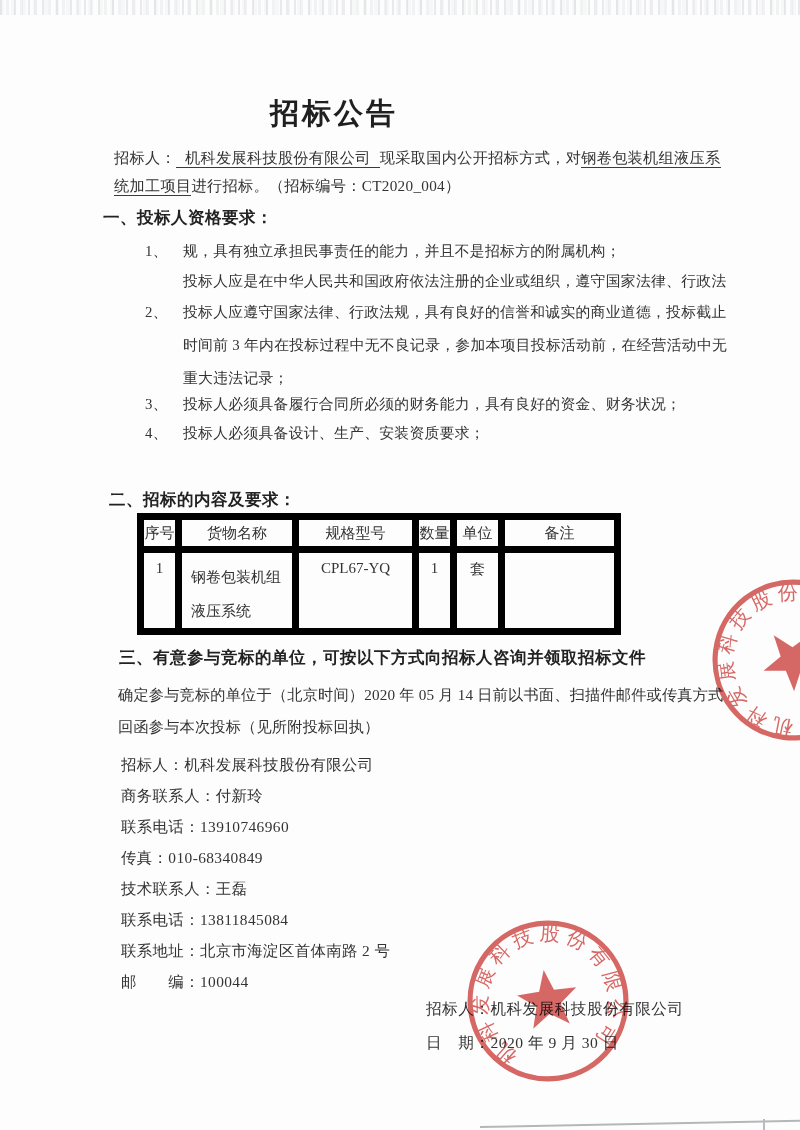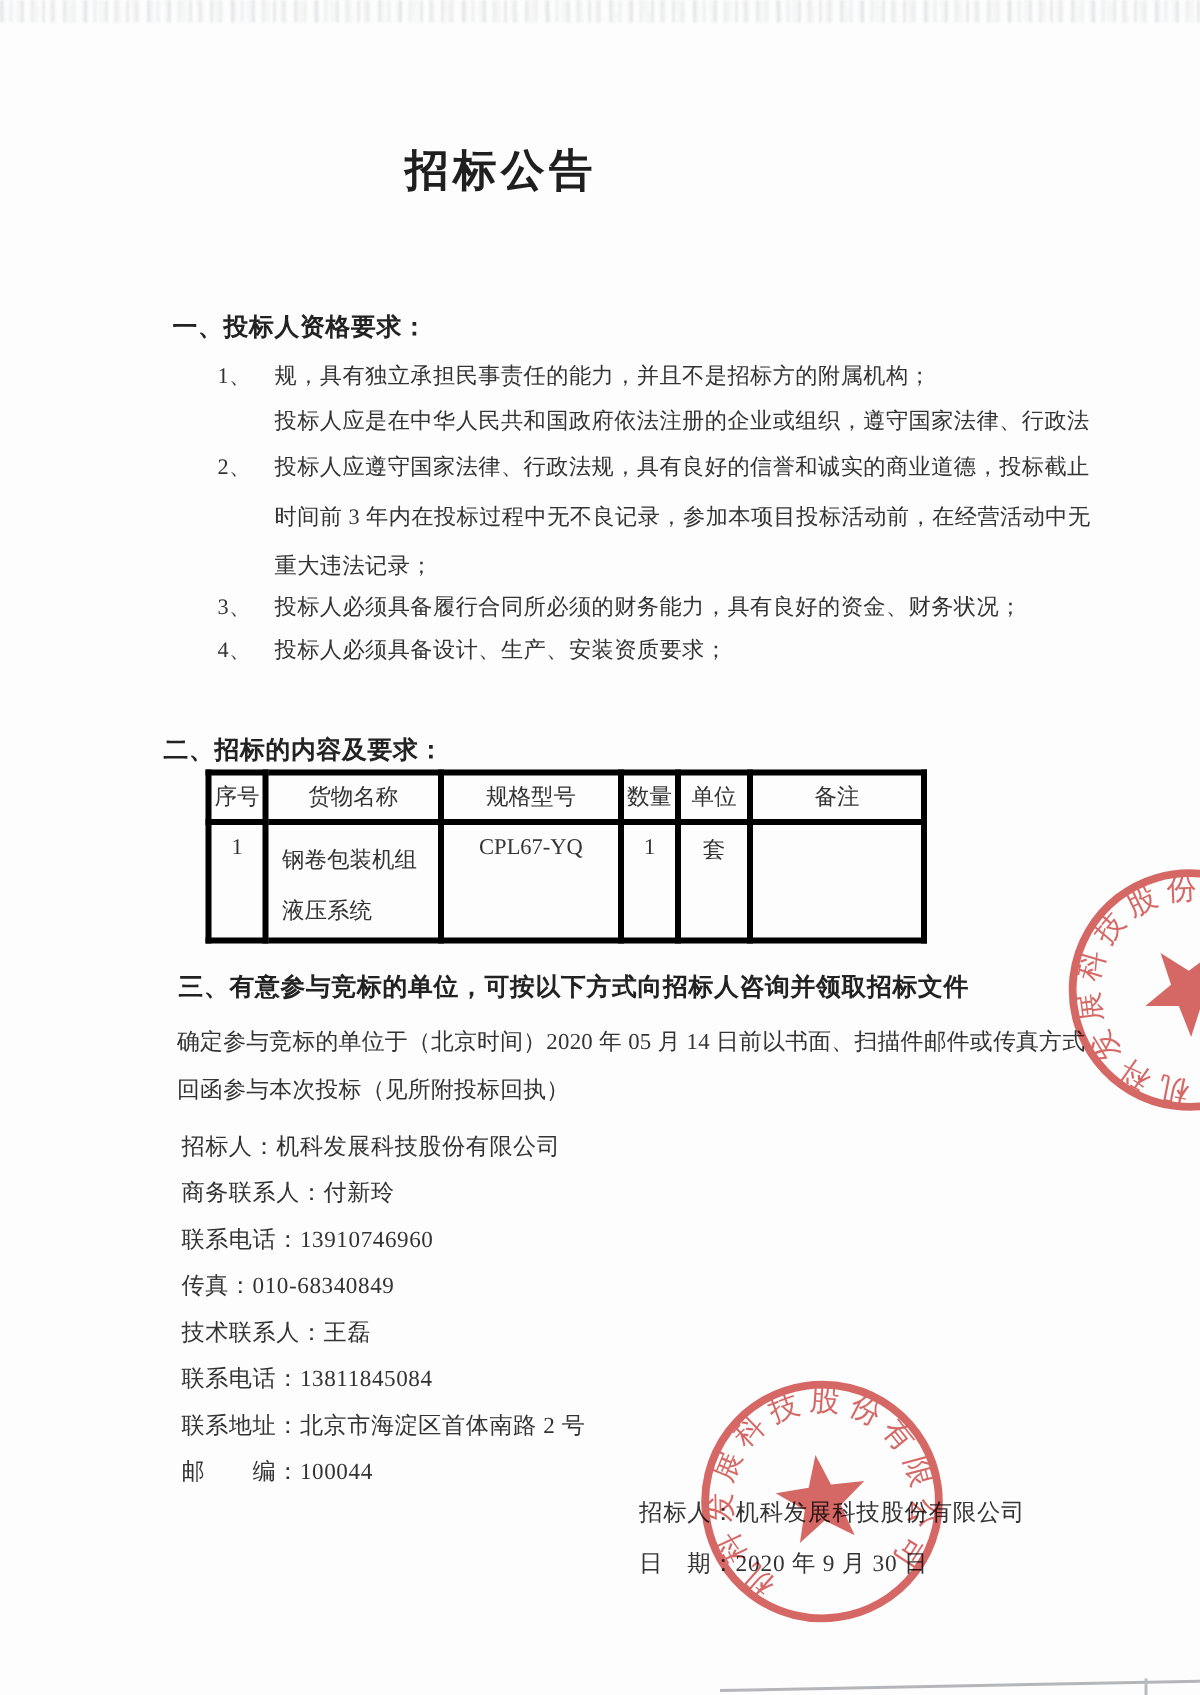--- a/index.html
+++ b/index.html
@@ -24,36 +24,36 @@
     font-size:29px; font-weight:bold; color:#1f1f1f; letter-spacing:3px;
   }
   .blk { position:absolute; white-space:nowrap; }
   .intro { top:144px; left:114px; line-height:28px; font-size:15.2px; letter-spacing:.3px; }
   .u { border-bottom:1.3px solid #3a3a3a; padding-bottom:1px; }
   .u-name { padding-left:9px; padding-right:9px; }
   .heading {
     font-family:"Liberation Sans","DejaVu Sans",sans-serif;
     font-size:16.5px; font-weight:bold; color:#222; letter-spacing:.5px;
   }
-  .h1 { top:207px; left:103px;margin-left:12px; }
+  .h1 { top:207px; left:103px; }
   .h2 { top:489px; left:109px; }
   .h3 { top:647px; left:119px;text-align:center; }
   .item { position:absolute; left:145px; display:flex; font-size:14.8px; letter-spacing:.3px; white-space:nowrap; }
   .item .num { flex:none; width:38px; }
   .item1 { top:236px; line-height:30px; }
   .item2 { top:296px; line-height:33px; }
   .item3 { top:395px; }
   .item4 { top:424px; }
   table.goods {
     position:absolute; top:513px; left:137px; width:477px;
     border-collapse:collapse; table-layout:fixed;
     font-size:15px; color:#333;
   }
   table.goods td, table.goods th {
-    border:4px solid #000000; font-weight:normal;
+    border:7px solid #000000; font-weight:normal;
     text-align:center; vertical-align:middle; overflow:hidden;
   }
   table.goods tr.hdr { height:33px; }
   table.goods tr.row { height:64px; }
   table.goods tr.row td { vertical-align:top; padding-top:7px; }
   td.goods-name { text-align:left !important; padding-left:9px; padding-right:6px;
     white-space:normal; line-height:34px; }
   .para3 { top:679px; left:118px; line-height:32px; font-size:15.2px; letter-spacing:.2px; }
   .contacts { top:749px; left:121px; line-height:31px; font-size:15.4px; letter-spacing:.4px; }
   .signature { top:992px; left:426px; line-height:34px; font-size:15.6px; letter-spacing:.5px; }
@@ -71,20 +71,24 @@
   .bottom-tick { position:absolute; left:763px; top:1119px; width:2px; height:11px; background:#b9bcbe; }
 </style>
 </head>
 <body>
 
 <div class="page">
   <div class="scan-noise"></div>
 
   <div class="title">招标公告</div>
 
+  <div class="blk intro">
+    <div class="line"><span>招标人：</span><span class="u u-name">机科发展科技股份有限公司</span><span>现采取国内公开招标方式，对</span><span class="u">钢卷包装机组液压系</span></div>
+    <div class="line"><span class="u">统加工项目</span><span>进行招标。（招标编号：CT2020_004）</span></div>
+  </div>
 
   <div class="blk heading h1">一、投标人资格要求：</div>
 
   <div class="item item1">
     <span class="num">1、</span>
     <div class="itext">
       <div class="line">规，具有独立承担民事责任的能力，并且不是招标方的附属机构；</div>
       <div class="line">投标人应是在中华人民共和国政府依法注册的企业或组织，遵守国家法律、行政法</div>
     </div>
   </div>

